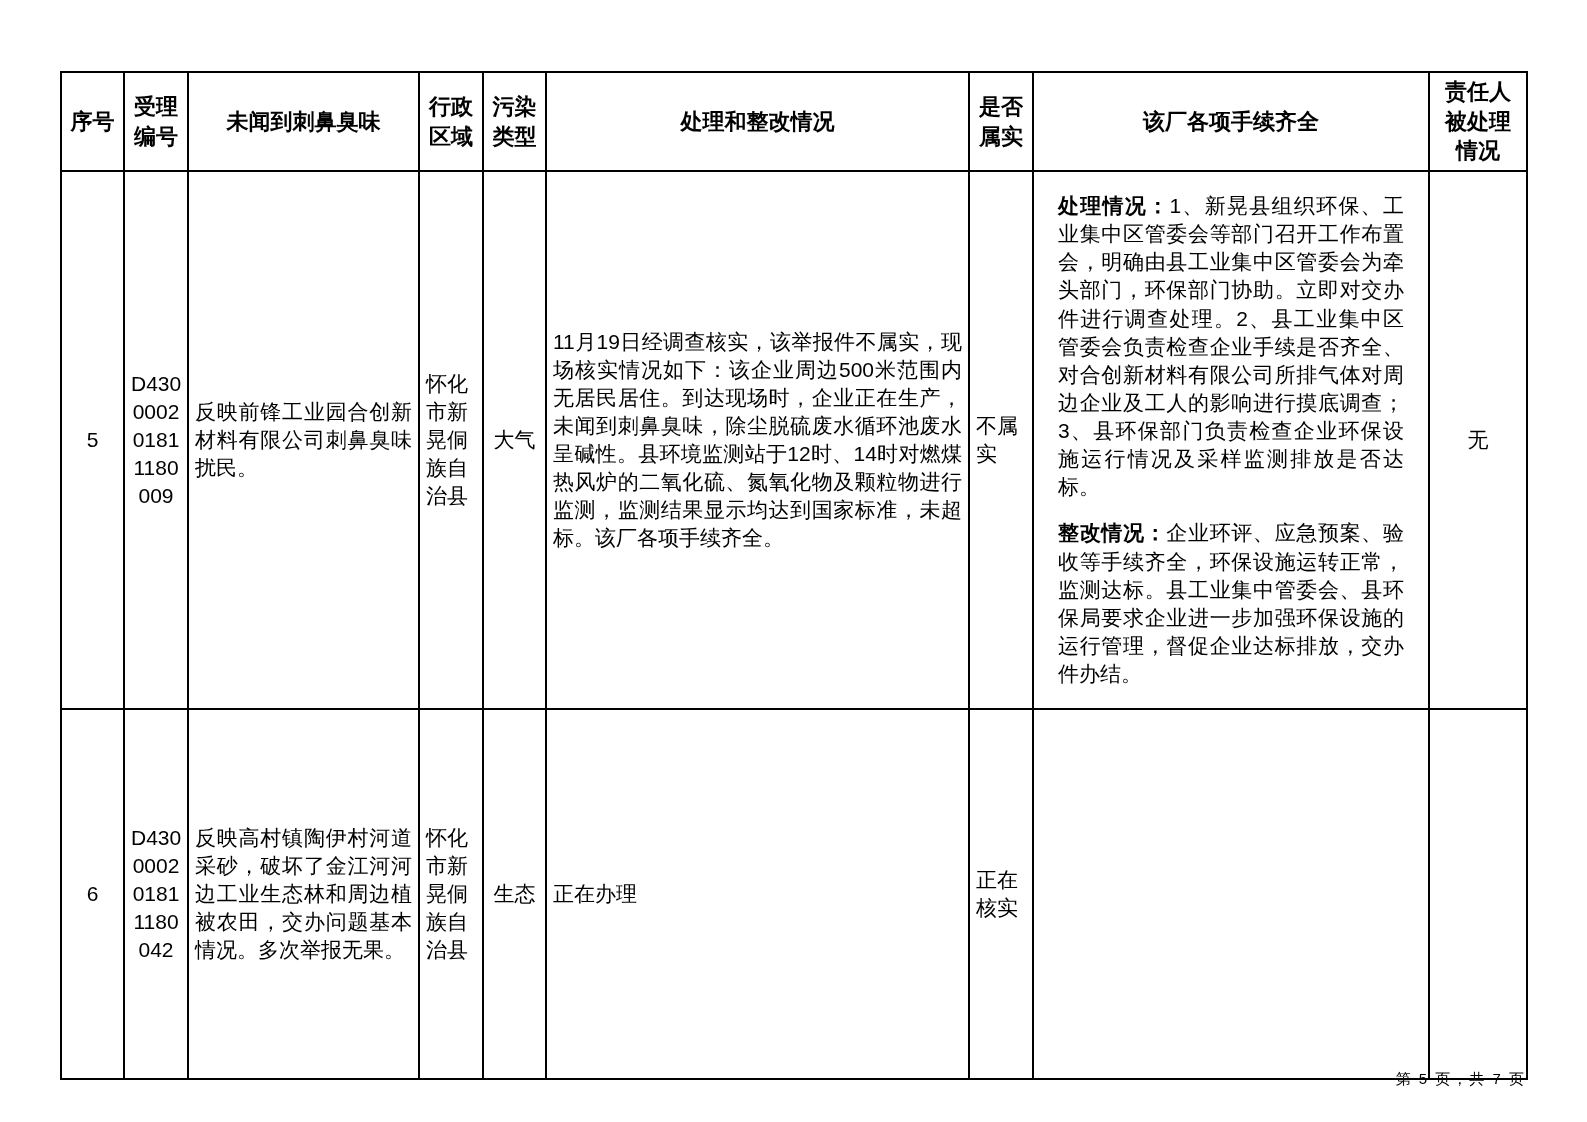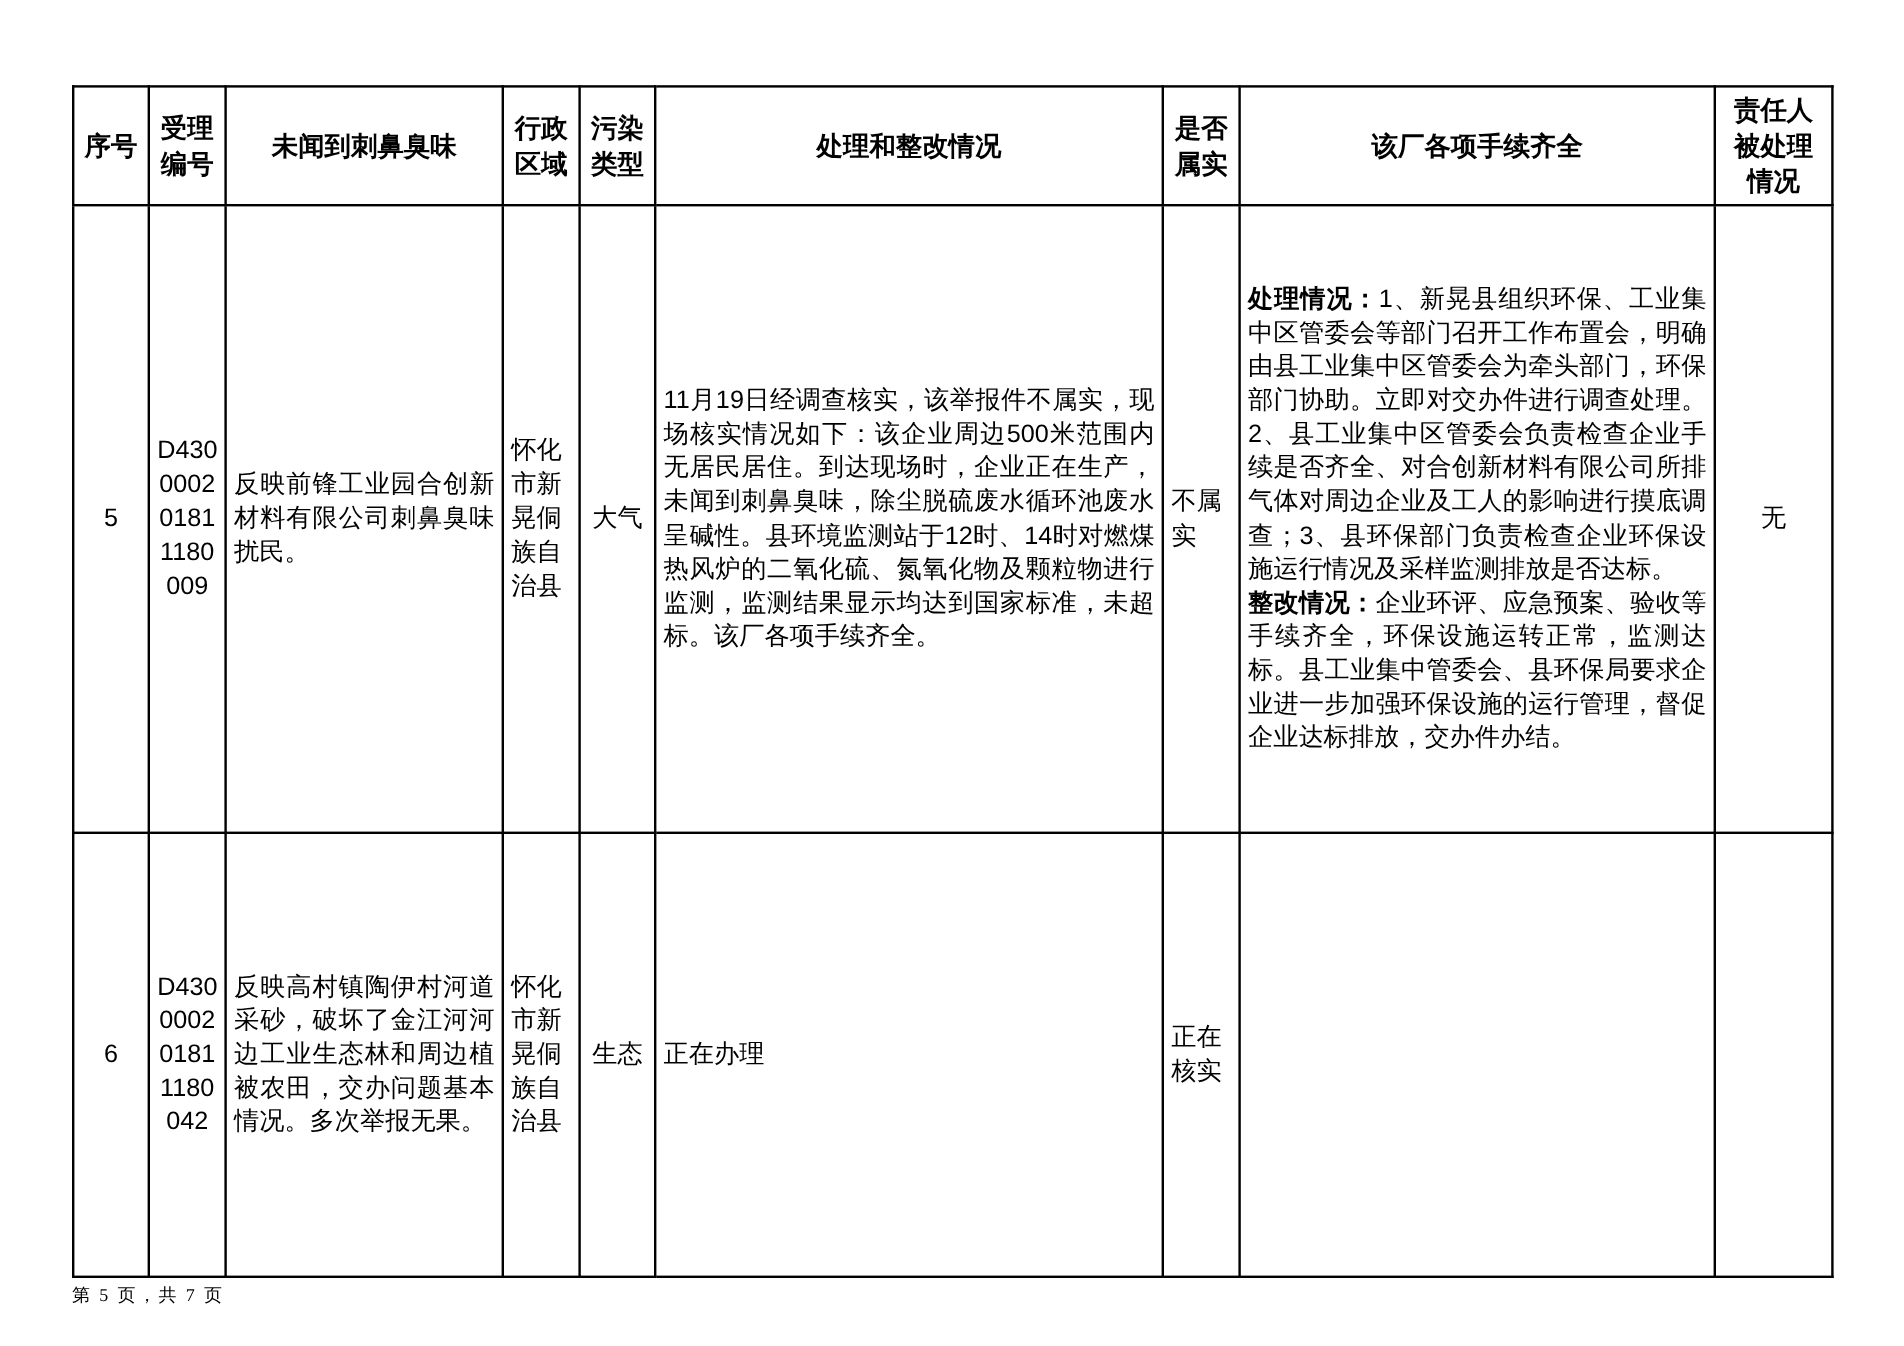--- a/index.html
+++ b/index.html
@@ -52,35 +52,34 @@
   td.wrapnarrow {
     word-break: break-all;
     padding: 2px 7px;
   }
   td.body-text {
     text-align: justify;
     word-break: break-all;
     padding: 2px 8px;
   }
   td.body-text p {
-    margin: 0;
+    margin: 18px;
   }
   td.body-text b {
     font-weight: 700;
   }
   .footer {
     position: absolute;
     left: 60px;
     top: 1070px;
     width: 1466px;
-    text-align: left;
+    text-align: right;
     font-size: 15px;
     letter-spacing: 2px;
     color: #000000;
-    font-family: Liberation Serif, serif;
   }
 </style>
 </head>
 <body>
 
 <div class="page">
 
   <table class="report">
     <colgroup>
       <col style="width:63px">

